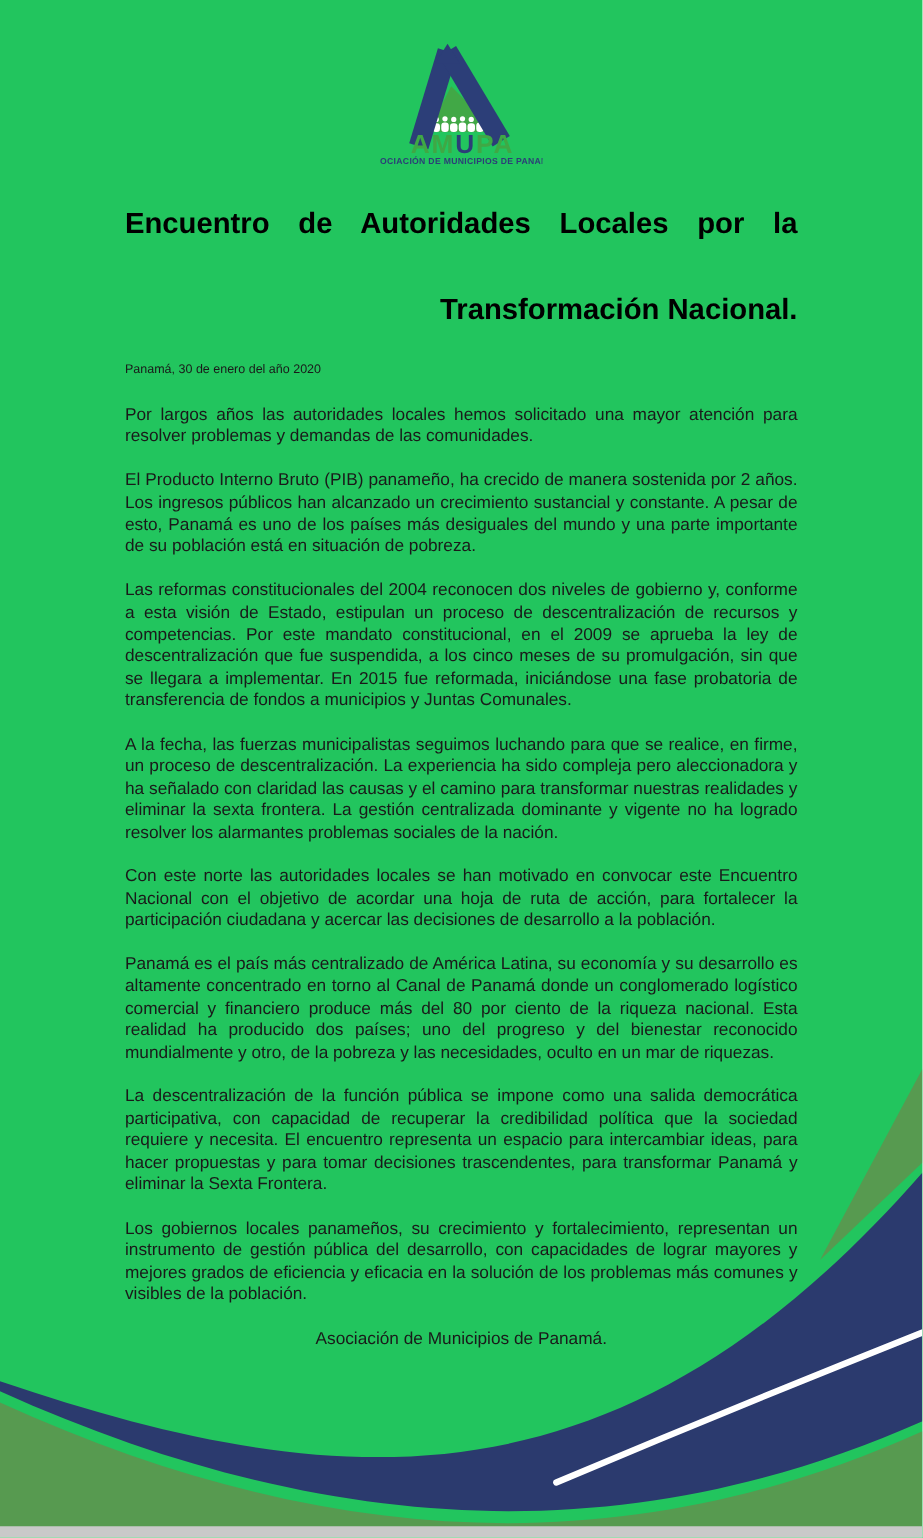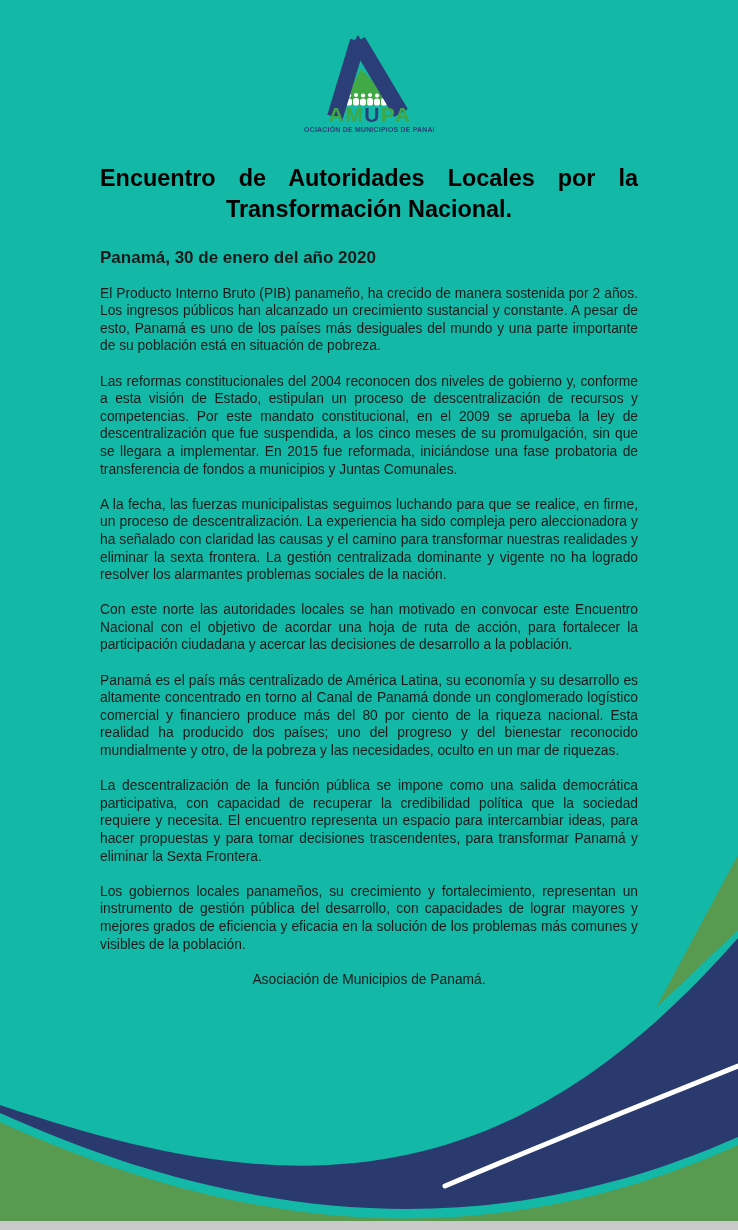--- a/index.html
+++ b/index.html
@@ -1,38 +1,38 @@
 <!DOCTYPE html>
 <html><head>
 <meta charset="utf-8">
 <style>
   html,body{margin:0;padding:0;background:#ffffff;}
   .page{
     position:relative;
     width:738px;height:1230px;
-    background:#14b8a6;
+    background:#22c55e;
     overflow:hidden;
     font-family:"Liberation Sans", sans-serif;
   }
   
   .logo-wrap{position:absolute;left:304px;top:35px;width:130px;height:100px;}
   .leg{stroke:#2c3e78;stroke-width:16;stroke-linecap:butt;}
   .navy-fill{fill:#2c3e78;}
   .green-fill{fill:#41a846;}
   .white-fill{fill:#ffffff;}
   .amupa-text{font-family:"Liberation Sans", sans-serif;font-weight:bold;font-size:21px;letter-spacing:1.5px;}
   .amupa-sub{font-family:"Liberation Sans", sans-serif;font-weight:bold;font-size:6.9px;letter-spacing:0.25px;fill:#2c3e78;}
   .t-green{fill:#3fa845;}
   .t-navy{fill:#2c3e78;}
   
   .content{position:absolute;left:100px;top:163px;width:538px;color:#1a1a1a;}
   .doc-title{font-size:23.4px;line-height:31px;font-weight:bold;color:#000;margin:0 0 24px 0;}
   .doc-title .l1{text-align:justify;text-align-last:justify;}
-  .doc-title .l2{text-align:center;}
-  .doc-date{font-size:17px;line-height:17.6px;font-weight:bold;margin:0 0 18px 0;}
+  .doc-title .l2{text-align:right;margin-top:38px;}
+  .doc-date{font-size:10px;line-height:17.6px;font-weight:normal;margin:0 0 18px 0;}
   .content p{font-size:13.8px;line-height:17.6px;margin:0 0 17.6px 0;text-align:justify;}
   .signature{font-size:13.8px;line-height:17.6px;text-align:center;}
   
   .footer-svg{position:absolute;left:0;bottom:0;width:738px;height:380px;display:block;}
   .f-green{fill:#579a50;}
   .f-navy{fill:#2b3a6e;}
   .f-arc{fill:none;stroke:#ffffff;stroke-width:5;stroke-linecap:round;}
   .bottom-bar{position:absolute;left:0;bottom:0;width:738px;height:9px;background:#c9c9c9;}
 </style>
 </head>
@@ -72,20 +72,21 @@
     </svg>
   </div>
 
   <div class="content">
     <h1 class="doc-title">
       <div class="l1">Encuentro de Autoridades Locales por la</div>
       <div class="l2">Transformación Nacional.</div>
     </h1>
     <div class="doc-date">Panamá, 30 de enero del año 2020</div>
 
+    <p>Por largos años las autoridades locales hemos solicitado una mayor atención para resolver problemas y demandas de las comunidades.</p>
     <p>El Producto Interno Bruto (PIB) panameño, ha crecido de manera sostenida por 2 años. Los ingresos públicos han alcanzado un crecimiento sustancial y constante. A pesar de esto, Panamá es uno de los países más desiguales del mundo y una parte importante de su población está en situación de pobreza.</p>
     <p>Las reformas constitucionales del 2004 reconocen dos niveles de gobierno y, conforme a esta visión de Estado, estipulan un proceso de descentralización de recursos y competencias. Por este mandato constitucional, en el 2009 se aprueba la ley de descentralización que fue suspendida, a los cinco meses de su promulgación, sin que se llegara a implementar. En 2015 fue reformada, iniciándose una fase probatoria de transferencia de fondos a municipios y Juntas Comunales.</p>
     <p>A la fecha, las fuerzas municipalistas seguimos luchando para que se realice, en firme, un proceso de descentralización. La experiencia ha sido compleja pero aleccionadora y ha señalado con claridad las causas y el camino para transformar nuestras realidades y eliminar la sexta frontera. La gestión centralizada dominante y vigente no ha logrado resolver los alarmantes problemas sociales de la nación.</p>
     <p>Con este norte las autoridades locales se han motivado en convocar este Encuentro Nacional con el objetivo de acordar una hoja de ruta de acción, para fortalecer la participación ciudadana y acercar las decisiones de desarrollo a la población.</p>
     <p>Panamá es el país más centralizado de América Latina, su economía y su desarrollo es altamente concentrado en torno al Canal de Panamá donde un conglomerado logístico comercial y financiero produce más del 80 por ciento de la riqueza nacional. Esta realidad ha producido dos países; uno del progreso y del bienestar reconocido mundialmente y otro, de la pobreza y las necesidades, oculto en un mar de riquezas.</p>
     <p>La descentralización de la función pública se impone como una salida democrática participativa, con capacidad de recuperar la credibilidad política que la sociedad requiere y necesita. El encuentro representa un espacio para intercambiar ideas, para hacer propuestas y para tomar decisiones trascendentes, para transformar Panamá y eliminar la Sexta Frontera.</p>
     <p>Los gobiernos locales panameños, su crecimiento y fortalecimiento, representan un instrumento de gestión pública del desarrollo, con capacidades de lograr mayores y mejores grados de eficiencia y eficacia en la solución de los problemas más comunes y visibles de la población.</p>
 
     <div class="signature">
       <div>Asociación de Municipios de Panamá.</div>

